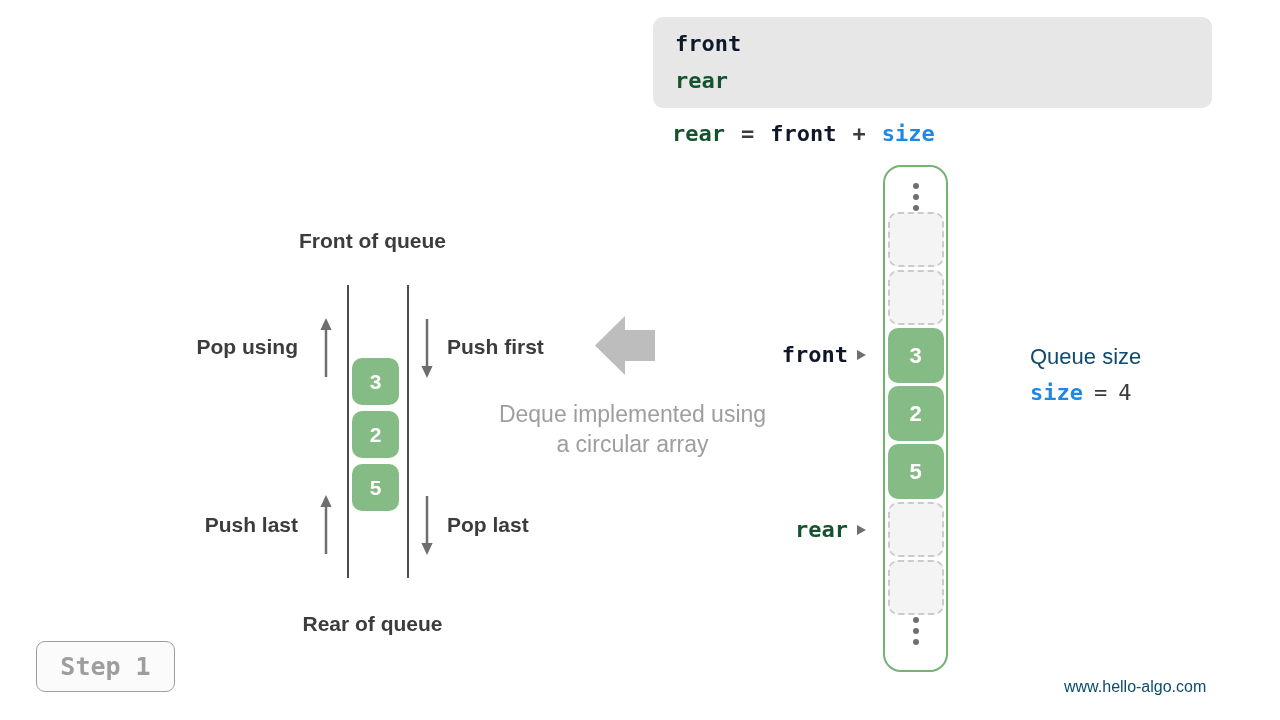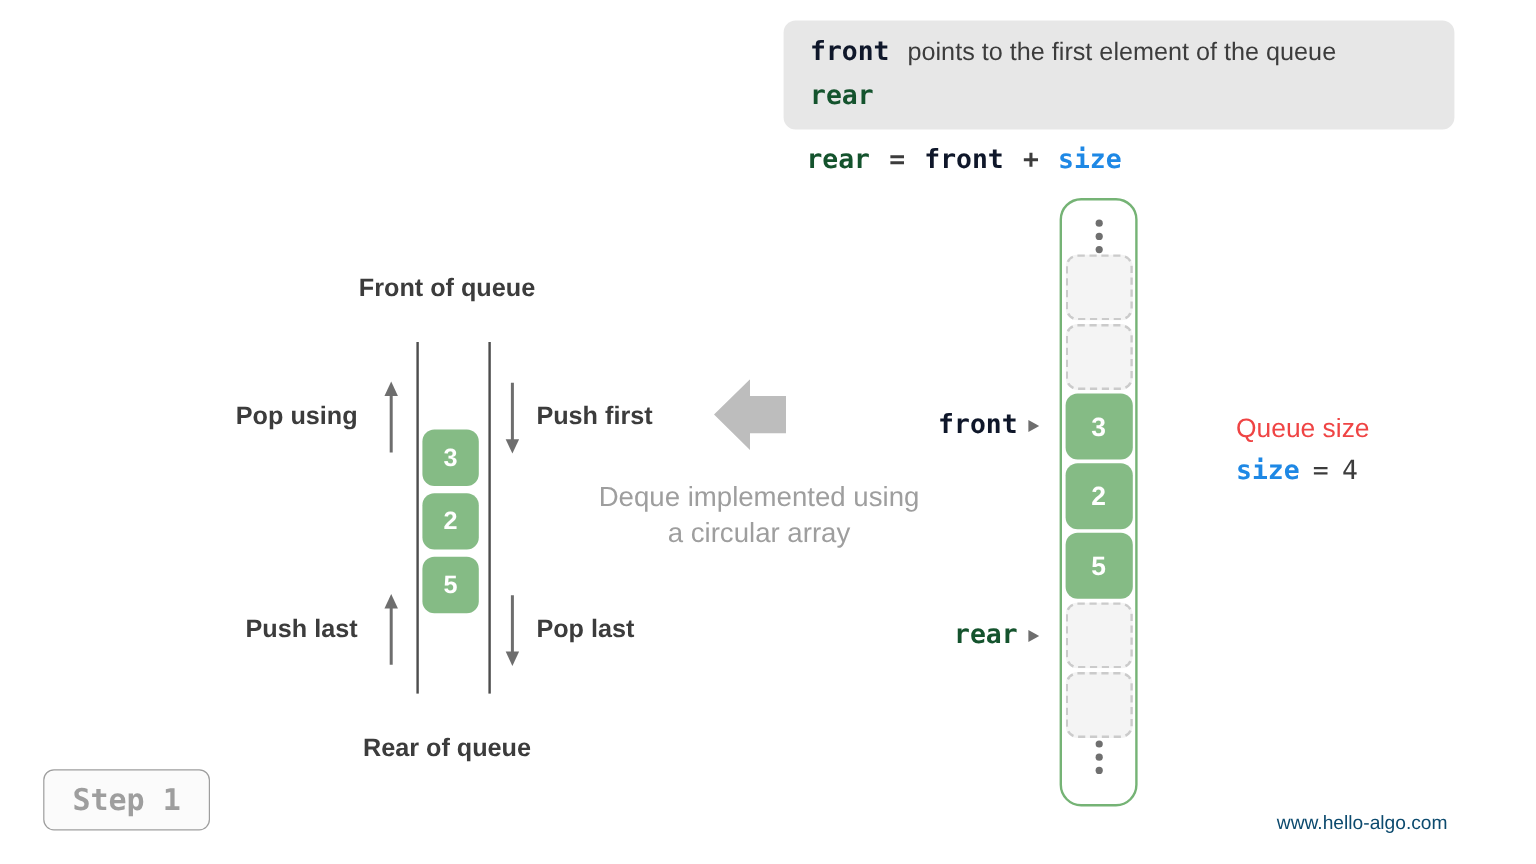--- a/index.html
+++ b/index.html
@@ -57,42 +57,41 @@
   }
   .acell.filled{background:#85BB85;}
   .acell.empty{background:#F4F4F4;border:2px dashed #CBCBCB;}
   .dots{position:absolute;left:0;right:0;display:flex;flex-direction:column;align-items:center;gap:5px;}
   .dot{width:6px;height:6px;border-radius:50%;background:#6F6F6F;}
 
   .pointer{display:flex;align-items:center;justify-content:flex-end;gap:9px;width:176px;font-size:22px;}
   .tri-right{width:0;height:0;border-left:9px solid #6E6E6E;border-top:5.5px solid transparent;border-bottom:5.5px solid transparent;}
 
   
-  .qsize-label{left:1030px;top:344px;font-size:22px;color:#ef4444;}
+  .qsize-label{left:1030px;top:344px;font-size:22px;color:#0c4a6e;}
   .qsize-val{left:1030px;top:380px;display:flex;align-items:baseline;gap:11px;font-size:22px;}
   .qsize-val .plain{font-family:"DejaVu Sans Mono", monospace;font-weight:400;color:#3C3C3C;}
 
   
   .step{
     left:36px;top:641px;width:139px;height:51px;
     box-sizing:border-box;border:1.5px solid #9E9E9E;border-radius:9px;background:#FBFBFB;
     display:flex;align-items:center;justify-content:center;
     font-family:"DejaVu Sans Mono", monospace;font-weight:700;font-size:25px;color:#9E9E9E;
   }
 
   
   .watermark{left:1064px;top:678px;font-family:Liberation Sans, sans-serif;font-size:16px;color:#0c4a6e;font-weight:400;}
 </style>
 </head>
 <body>
 
 <div class="abs legend">
   <div class="legend-row">
     <span class="mono kw-front legend-kw">front</span>
-    <span class="legend-text">points to the first element of the queue</span>
   </div>
   <div class="legend-row">
     <span class="mono kw-rear legend-kw">rear</span>
   </div>
 </div>
 
 <div class="abs formula">
   <span class="mono kw-rear">rear</span>
   <span class="mono kw-dark">=</span>
   <span class="mono kw-front">front</span>

